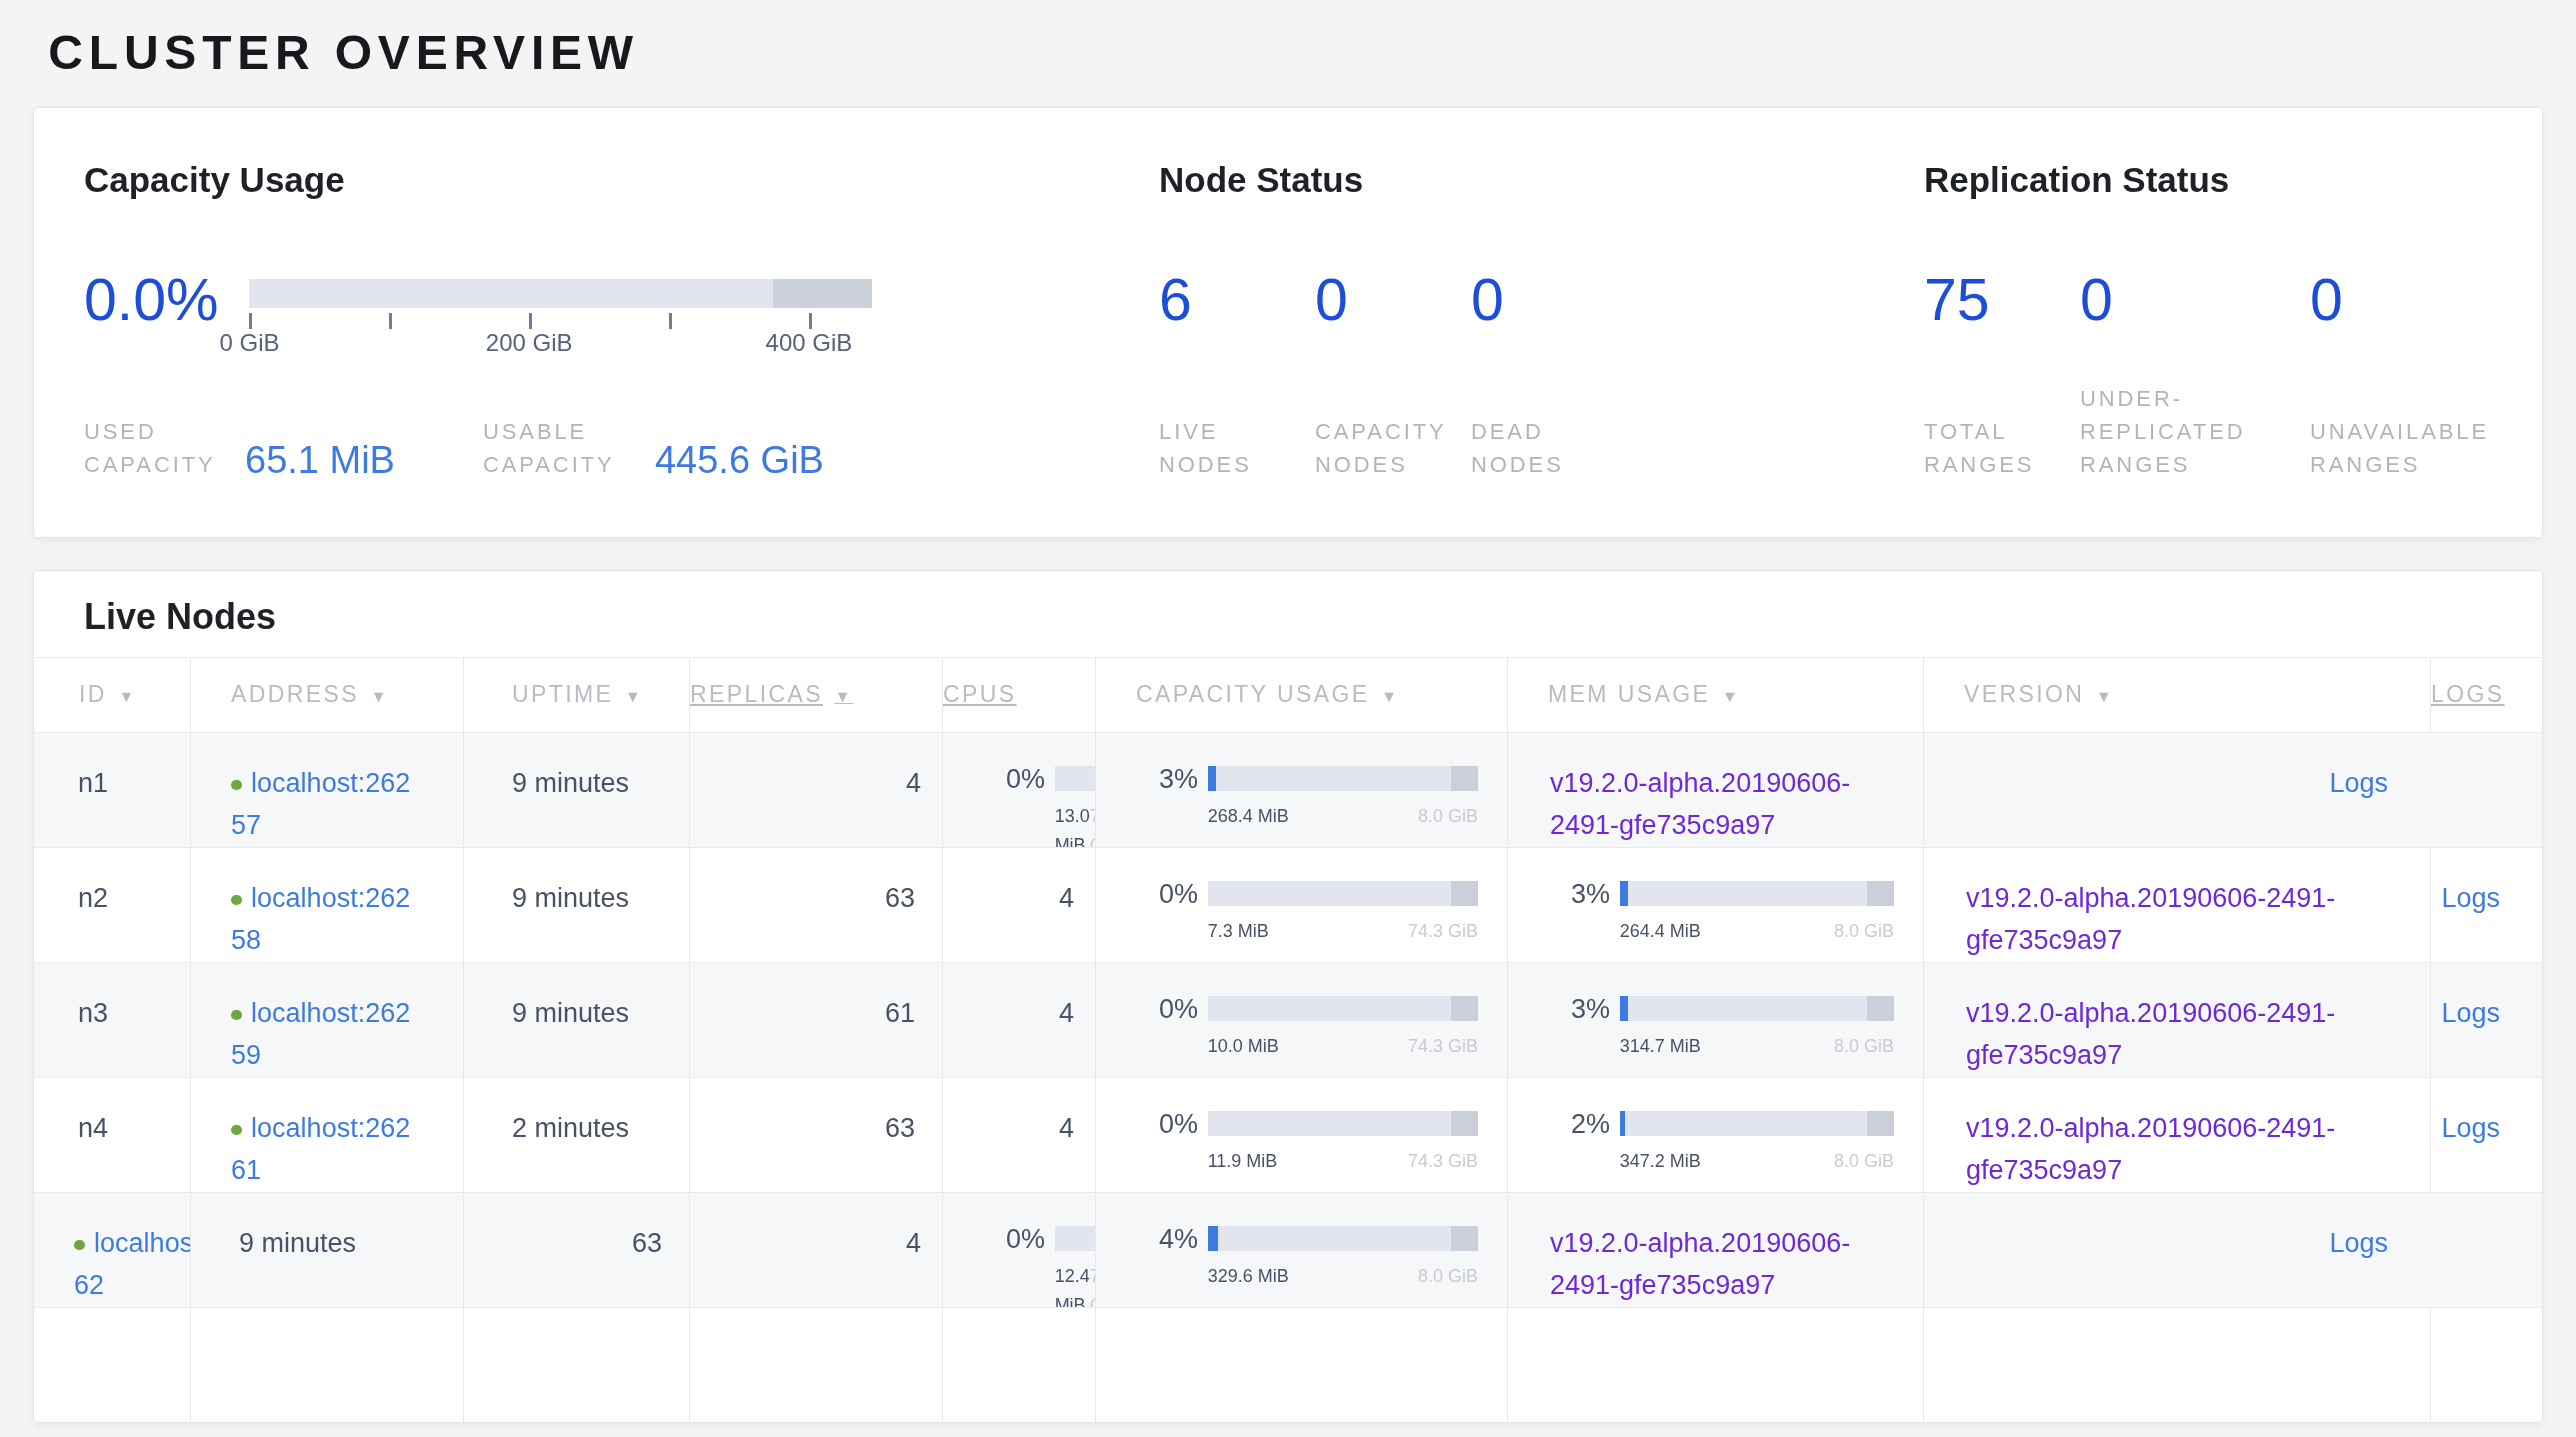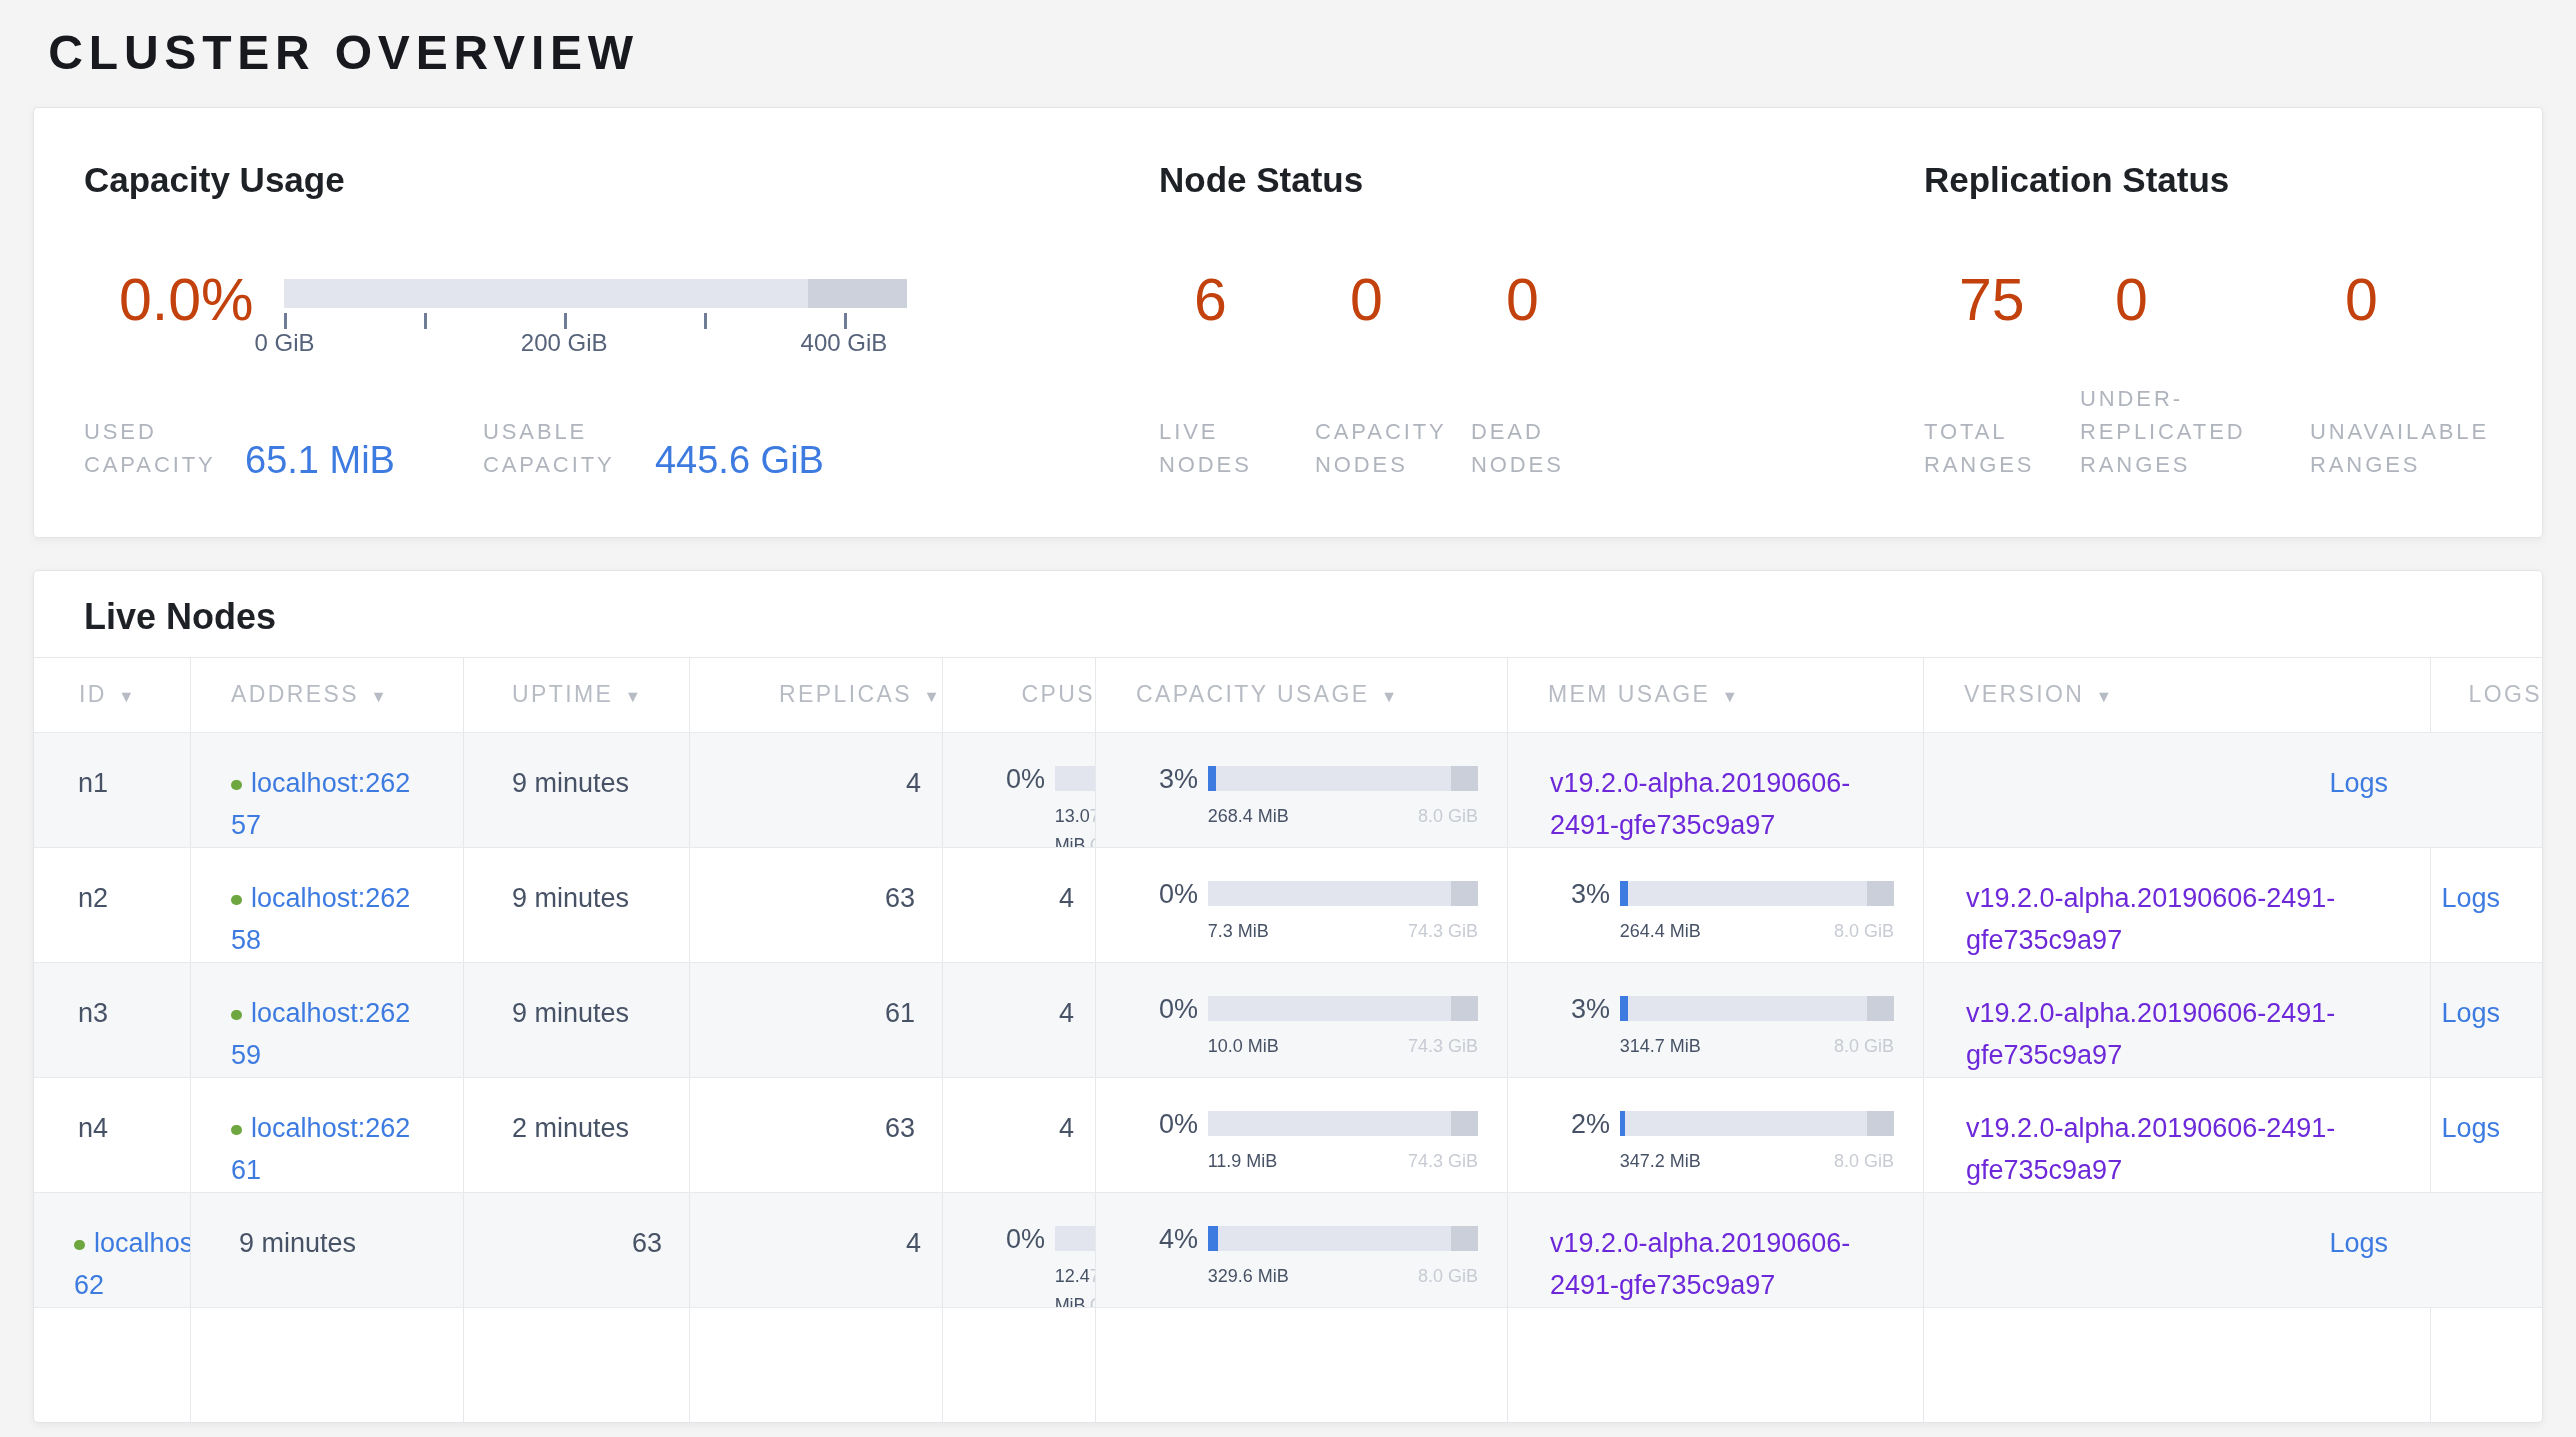--- a/index.html
+++ b/index.html
@@ -25,21 +25,21 @@
 
   
   .summary { height:431px; padding:52px 50px 56px 50px; display:flex; }
   .section { display:flex; flex-direction:column; }
   .sec-capacity { flex:0 0 1075px; }
   .sec-nodes    { flex:0 0 765px; }
   .sec-repl     { flex:1; }
   .sec-title { font-size:35px; font-weight:700; color:#1E2126; }
 
   .cap-row { margin-top:71px; display:flex; }
-  .big-num { font-size:59px; line-height:59px; color:#c2410c;margin-left:35px; }
+  .big-num { font-size:59px; line-height:59px; color:#1d4ed8; }
   .cap-bar-block { width:623px; margin-left:31px; margin-top:7.7px; }
   .cap-track { position:relative; height:29px; background:#E2E5ED; }
   .cap-tail  { position:absolute; right:0; top:0; bottom:0; width:16%; background:#CDD1DB; }
   .cap-ticks { position:relative; height:21px; }
   .cap-tick  { position:absolute; top:5.8px; width:2.9px; height:15.3px; background:#6F7C95; }
   .cap-axis  { position:relative; height:29px; }
   .cap-axis span {
     position:absolute; transform:translateX(-50%);
     font-size:24px; color:#57637B; white-space:nowrap;
   }
@@ -79,21 +79,21 @@
     grid-template-columns:156px 273px 226px 253px 153px 412px 416px 1fr 112px;
   }
   .thead { border-top:1px solid #E6E7E9; height:101px; }
   .th {
     display:flex; align-items:center;
     font-size:23px; letter-spacing:2.4px; color:#B7BBC3; font-weight:500;
     padding-left:40px; white-space:nowrap; overflow:hidden;
   }
   .th.first { padding-left:45px; }
   .th.pl50 { padding-left:48px; }
-  .th.right { justify-content:flex-end; padding-left:10px; }
+  .th.right { padding-left:0;text-decoration:underline; }
   .th + .th { border-left:1px solid #E7E8EB; }
   .sort-arrow { font-size:16.3px; margin-left:11.5px; margin-top:2.9px; }
 
   .tr { height:115px; border-top:1px solid #E9EAEC; }
   .tr.stripe { background:#F6F7F8; }
   .td { padding-top:29px; font-size:27px; line-height:42px; color:#475266; overflow:hidden; }
   .td + .td { border-left:1px solid #E7E8EB; }
   .td.c-id { padding-left:44px; }
   .td.c-address { padding-left:40px; }
   .td.c-uptime { padding-left:48px; }

